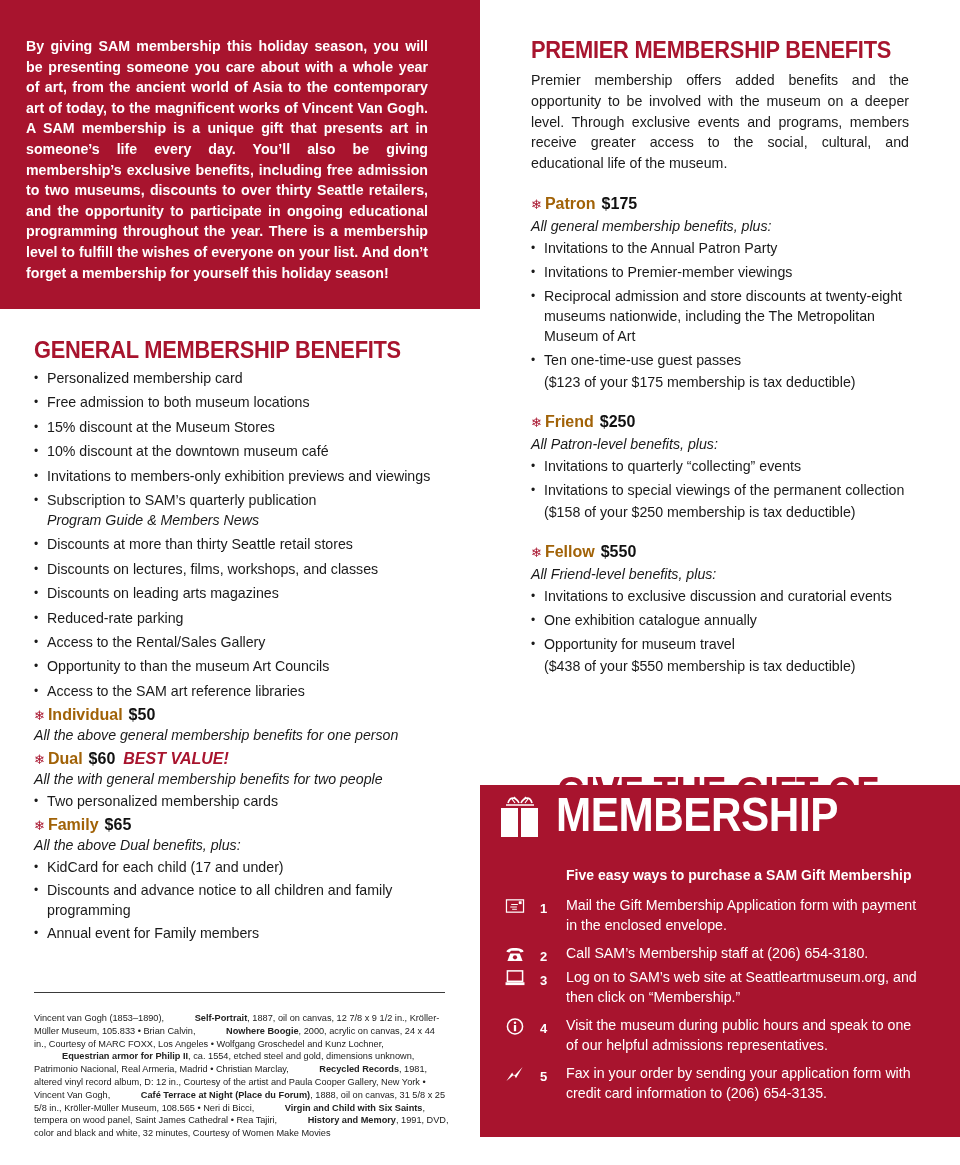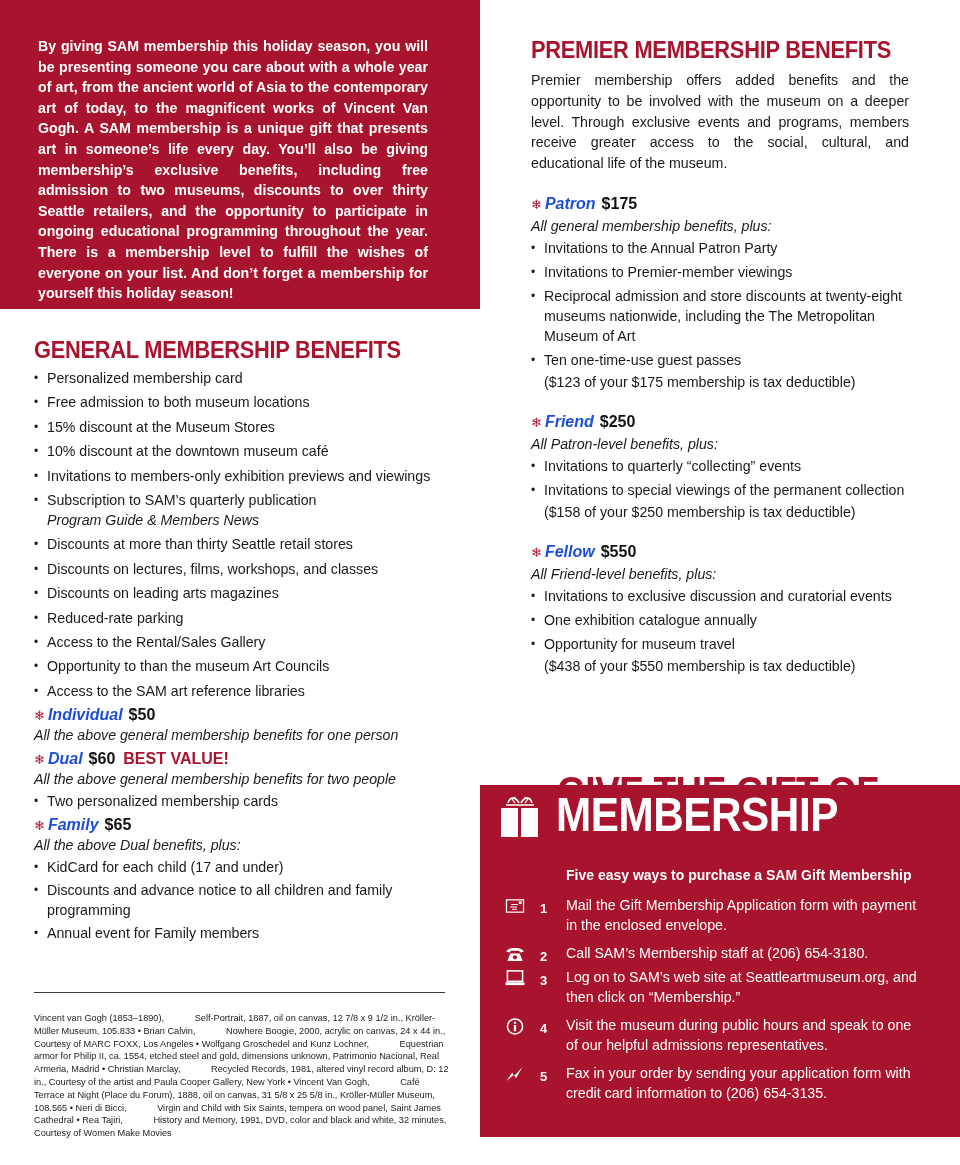--- a/index.html
+++ b/index.html
@@ -2,21 +2,21 @@
 <html><head>
 <meta charset="utf-8">
 <style>
   * { box-sizing: border-box; margin: 0; padding: 0; }
   html, body { width: 960px; height: 1165px; background: #ffffff; overflow: hidden; }
   body { position: relative; font-family: "Liberation Sans", sans-serif; color: #1a1a1a; }
 
   .intro-box {
     position: absolute; left: 0; top: 0; width: 480px; height: 309px;
     background: #a8142e; color: #ffffff;
-    padding: 36px 52px 0 38px;
+    padding: 36px 52px 0 26px;
   }
   .intro-text {
     font-weight: bold; font-size: 14.2px; line-height: 20.6px; text-align: justify;
   }
 
   .section-title {
     color: #a8142e; font-weight: bold; font-size: 23.5px; letter-spacing: -0.3px; line-height: 26px;
     transform: scaleX(0.93); transform-origin: left;
     white-space: nowrap;
   }
@@ -27,35 +27,35 @@
     position: relative; padding-left: 13px; font-size: 14.2px; line-height: 20px; margin-bottom: 4.4px;
   }
   .bullets li::before {
     content: "•"; position: absolute; left: 0; top: 0; font-size: 12px;
   }
   .bullets li .sub { display: block; font-style: italic; }
 
   .tier { margin-top: 4px; }
   .tier-head { font-weight: bold; font-size: 16px; line-height: 20px; white-space: nowrap; }
   .tier-head .flake { color: #a8142e; font-size: 13px; font-weight: normal; margin-right: 3px; }
-  .tier-head .tname { color: #1d4ed8; font-style: italic; }
+  .tier-head .tname { color: #a16207; }
   .tier-head .tprice { color: #111; margin-left: 6px; }
-  .tier-head .tbadge { color: #a8142e; margin-left: 8px; }
+  .tier-head .tbadge { color: #a8142e; font-style: italic; margin-left: 8px; }
   .tier-desc { font-style: italic; font-size: 14.2px; line-height: 19px; }
   .tier .bullets { margin-top: 2px; }
   .tier .bullets li { margin-bottom: 3px; }
 
   .credits-rule {
     position: absolute; left: 34px; top: 992px; width: 411px; height: 1px; background: #3a3a3a;
   }
   .credits {
     position: absolute; left: 34px; top: 1012px; width: 415px;
     font-size: 9.2px; line-height: 12.8px; color: #222;
   }
-  .credits b { font-weight: normal; padding-left: 28px; }
+  .credits b { font-weight: bold; padding-left: 28px; }
 
   .premier { position: absolute; left: 531px; top: 37px; width: 378px; }
   .premier-intro { font-size: 14.2px; line-height: 20.8px; text-align: justify; margin-top: 7px; color: #1a1a1a; }
   .premier .tier { margin-top: 20px; }
   .premier .tier-desc { margin-top: 2px; }
   .premier .bullets li { margin-bottom: 4px; }
   .deduct { padding-left: 13px; font-size: 14.2px; line-height: 20px; margin-top: -2px; }
 
   .gift-title-top {
     position: absolute; left: 557px; top: 770px;
@@ -104,21 +104,21 @@
       <li><span>Opportunity to than the museum Art Councils</span></li>
       <li><span>Access to the SAM art reference libraries</span></li>
     </ul>
   <div id="general-tiers">
       <div class="tier">
         <div class="tier-head"><span class="flake">❄</span><span class="tname">Individual</span><span class="tprice">$50</span></div>
         <div class="tier-desc">All the above general membership benefits for one person</div>
       </div>
       <div class="tier">
         <div class="tier-head"><span class="flake">❄</span><span class="tname">Dual</span><span class="tprice">$60</span><span class="tbadge">BEST VALUE!</span></div>
-        <div class="tier-desc">All the above general membership benefits for two people</div>
+        <div class="tier-desc">All the with general membership benefits for two people</div>
         <ul class="bullets">
           <li>Two personalized membership cards</li>
         </ul>
       </div>
       <div class="tier">
         <div class="tier-head"><span class="flake">❄</span><span class="tname">Family</span><span class="tprice">$65</span></div>
         <div class="tier-desc">All the above Dual benefits, plus:</div>
         <ul class="bullets">
           <li>KidCard for each child (17 and under)</li>
           <li>Discounts and advance notice to all children and family programming</li>

